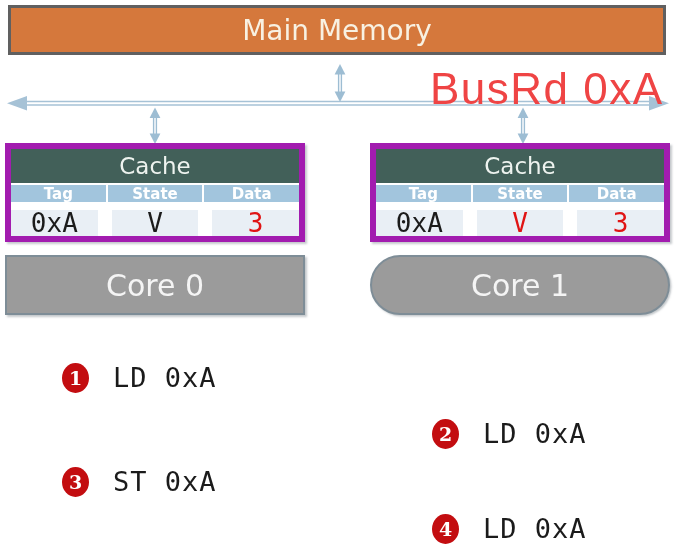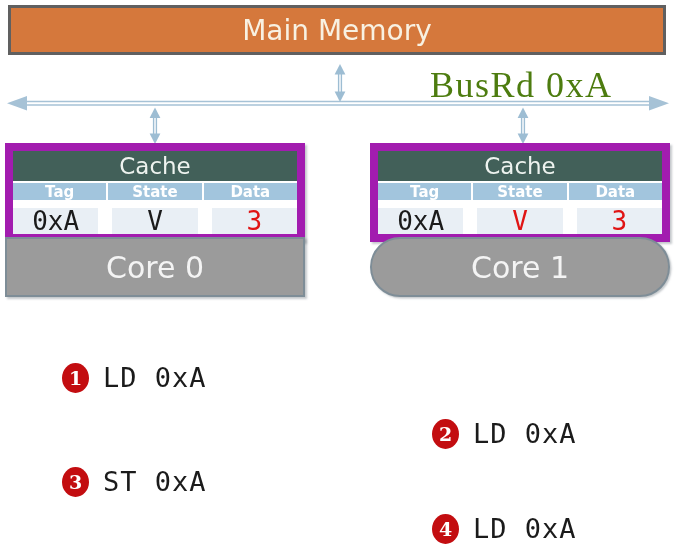--- a/index.html
+++ b/index.html
@@ -14,28 +14,28 @@
     box-sizing:border-box; background:#d5783c; border:3px solid #606060;
     display:flex; align-items:center; justify-content:center;
     color:#f8f1e2; font-size:28px;
   }
 
   
   .bus-svg { position:absolute; left:0; top:60px; width:676px; height:90px; }
 
   .busrd {
     position:absolute; left:430px; top:64px;
-    font-family:Liberation Serif, serif; font-size:36px;
-    letter-spacing:1.5px; color:#4d7c0f; white-space:nowrap;
+    font-family:Liberation Sans, sans-serif; font-size:44px;
+    letter-spacing:1.5px; color:#ef4444; white-space:nowrap;
   }
 
   
   .cache {
     position:absolute; top:143px; width:300px; height:99px;
-    box-sizing:border-box; border:8px solid #a21caf; background:#ffffff;
+    box-sizing:border-box; border:6px solid #a21caf; background:#ffffff;
     box-shadow:1.5px 1.5px 2px rgba(90,100,110,0.35);
     display:flex; flex-direction:column;
   }
   .cache.left  { left:5px; }
   .cache.right { left:370px; }
   .cache-title {
     height:36px; background:#426059; color:#eef3ef; font-size:23px;
     display:flex; align-items:center; justify-content:center; margin-bottom:2px;
   }
   .cache-cols { display:flex; gap:2px; height:17px; margin-bottom:8px; }
@@ -45,21 +45,21 @@
   }
   .cache-row { display:flex; gap:14px; flex:1;align-items:flex-end; }
   .cache-cell {
     flex:1; background:#e9eff5; color:#1b1b1b;
     font-family:"DejaVu Sans Mono", monospace; font-size:26px; line-height:1;
     display:flex; align-items:center; justify-content:center;
   }
 
   
   .core {
-    position:absolute; top:237px; width:300px; height:60px;
+    position:absolute; top:255px; width:300px; height:60px;
     box-sizing:border-box; background:#9b9b9b; border:2.5px solid #7e8d97;
     display:flex; align-items:center; justify-content:center;
     color:#f4f4f4; font-size:30px;
     box-shadow:1.5px 1.5px 2px rgba(90,100,110,0.35);
   }
   .core.left  { left:5px; }
   .core.right { left:370px;border-radius:30px; }
 
   
   .step { position:absolute; display:flex; align-items:center; }
@@ -67,21 +67,21 @@
   .step2 { left:432px; top:418px; }
   .step3 { left:62px;  top:466px; }
   .step4 { left:432px; top:513px; }
   .step-circle {
     width:27px; height:30px; border-radius:50%; background:#c30d10;
     color:#ffffff; font-family:"DejaVu Serif", serif; font-weight:bold;
     font-size:19px; display:flex; align-items:center; justify-content:center;
     flex:0 0 auto;
   }
   .step-text {
-    margin-left:14px; font-family:"DejaVu Sans Mono", monospace;
+    margin-left:24px; font-family:"DejaVu Sans Mono", monospace;
     font-size:27px; letter-spacing:1px; color:#1b1b1b; white-space:nowrap;
   }
 </style>
 </head>
 <body>
 
 <div class="stage">
 
   <div class="memory">
     <span>Main Memory</span>

